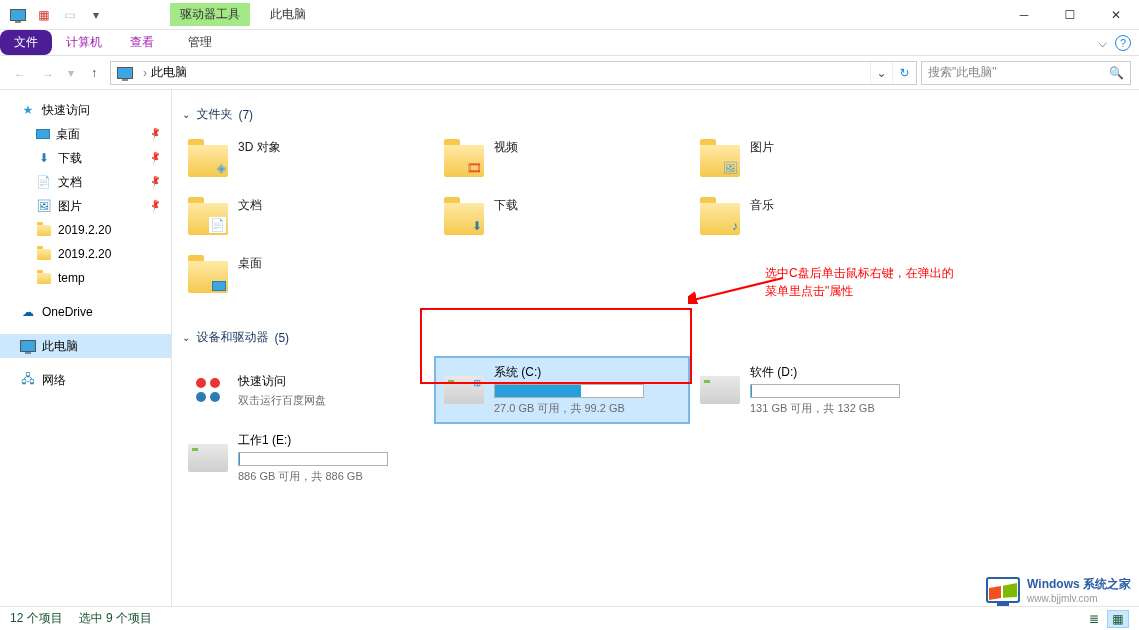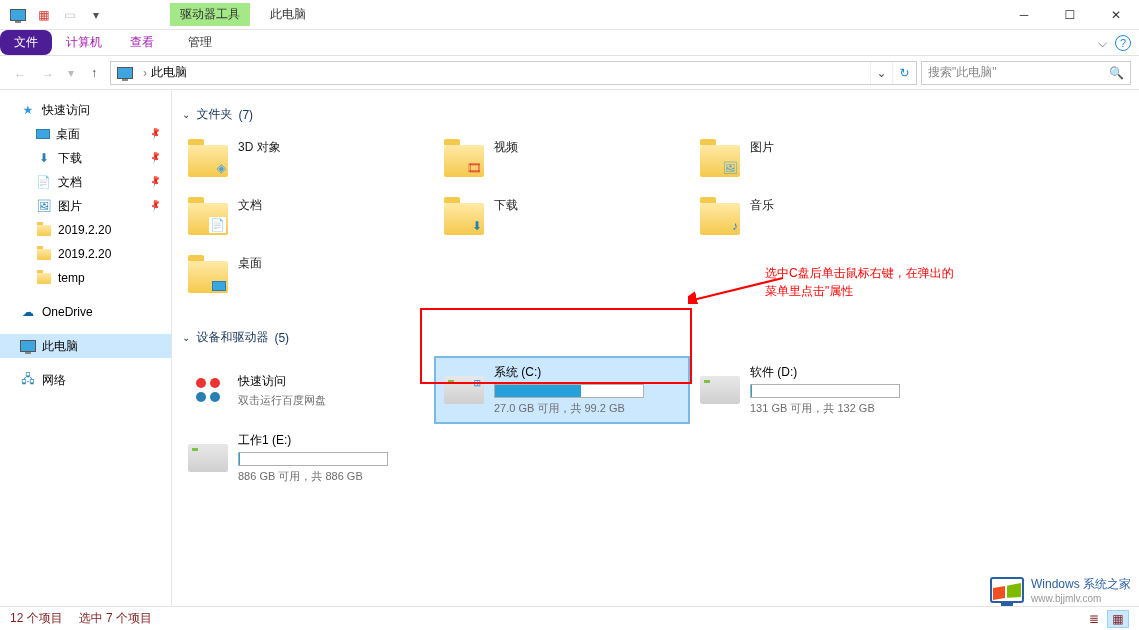--- a/index.html
+++ b/index.html
@@ -72,21 +72,21 @@
 .drive-bar { width: 150px; height: 14px; border: 1px solid #b0b0b0; background: #fff; position: relative; }
 .drive-bar-fill { height: 100%; background: #26a0da; }
 .drive-text { color: #6d6d6d; font-size: 11px; }
 
 
 .annotation { position: absolute; color: #ff0000; font-size: 14px; line-height: 1.5; pointer-events: none; }
 .annotation-box { position: absolute; border: 2px solid #ff0000; pointer-events: none; }
 .arrow-svg { position: absolute; pointer-events: none; }
 
 
-.statusbar { height: 24px; border-top: 1px solid #e5e5e5; display: flex; align-items: center; padding: 0 10px; font-size: 12px; color: #7f1d1d; gap: 16px; }
+.statusbar { height: 24px; border-top: 1px solid #e5e5e5; display: flex; align-items: center; padding: 0 10px; font-size: 12px; color: #14532d; gap: 16px; }
 .statusbar .views { margin-left: auto; display: flex; gap: 2px; }
 .view-btn { width: 22px; height: 18px; display: flex; align-items: center; justify-content: center; border: 1px solid transparent; }
 .view-btn.active { background: #cce8ff; border-color: #99d1ff; }
 
 
 .watermark { position: absolute; right: 8px; bottom: 22px; display: flex; align-items: center; gap: 6px; font-size: 13px; color: #2b5fa4; }
 .watermark .sub { font-size: 10px; color: #999; display: block; }
 .wm-logo { width: 36px; height: 36px; }
 
 
@@ -360,32 +360,32 @@
     <div class="annotation" style="left:593px; top:174px;">
       <div>选中C盘后单击鼠标右键，在弹出的</div>
       <div>菜单里点击"属性</div>
     </div>
 
   </div>
 </div>
 
 <div class="statusbar">
   <span>12 个项目</span>
-  <span>选中 7 个项目</span>
+  <span>选中 9 个项目</span>
   <div class="views">
     <div class="view-btn">≣</div>
     <div class="view-btn active">▦</div>
   </div>
 </div>
 
 <div class="watermark">
   <svg class="wm-logo" viewBox="0 0 36 36">
     <polygon points="4,16 16,14 16,26 4,28" fill="#f25022"></polygon>
     <polygon points="18,13.7 32,11 32,25 18,25.7" fill="#7fba00"></polygon>
     <polygon points="4,18 16,18 16,30 4,32" fill="#00a4ef" transform="translate(0,-2)" opacity="0"></polygon>
     <rect x="2" y="6" width="32" height="24" fill="none" stroke="#2b5fa4" stroke-width="2" rx="2"></rect>
     <rect x="12" y="30" width="12" height="4" fill="#2b5fa4"></rect>
   </svg>
   <div>
-    <span style="font-weight:normal">Windows 系统之家</span>
+    <span style="font-weight:bold">Windows 系统之家</span>
     <span class="sub">www.bjjmlv.com</span>
   </div>
 </div>
 
 </body></html>

